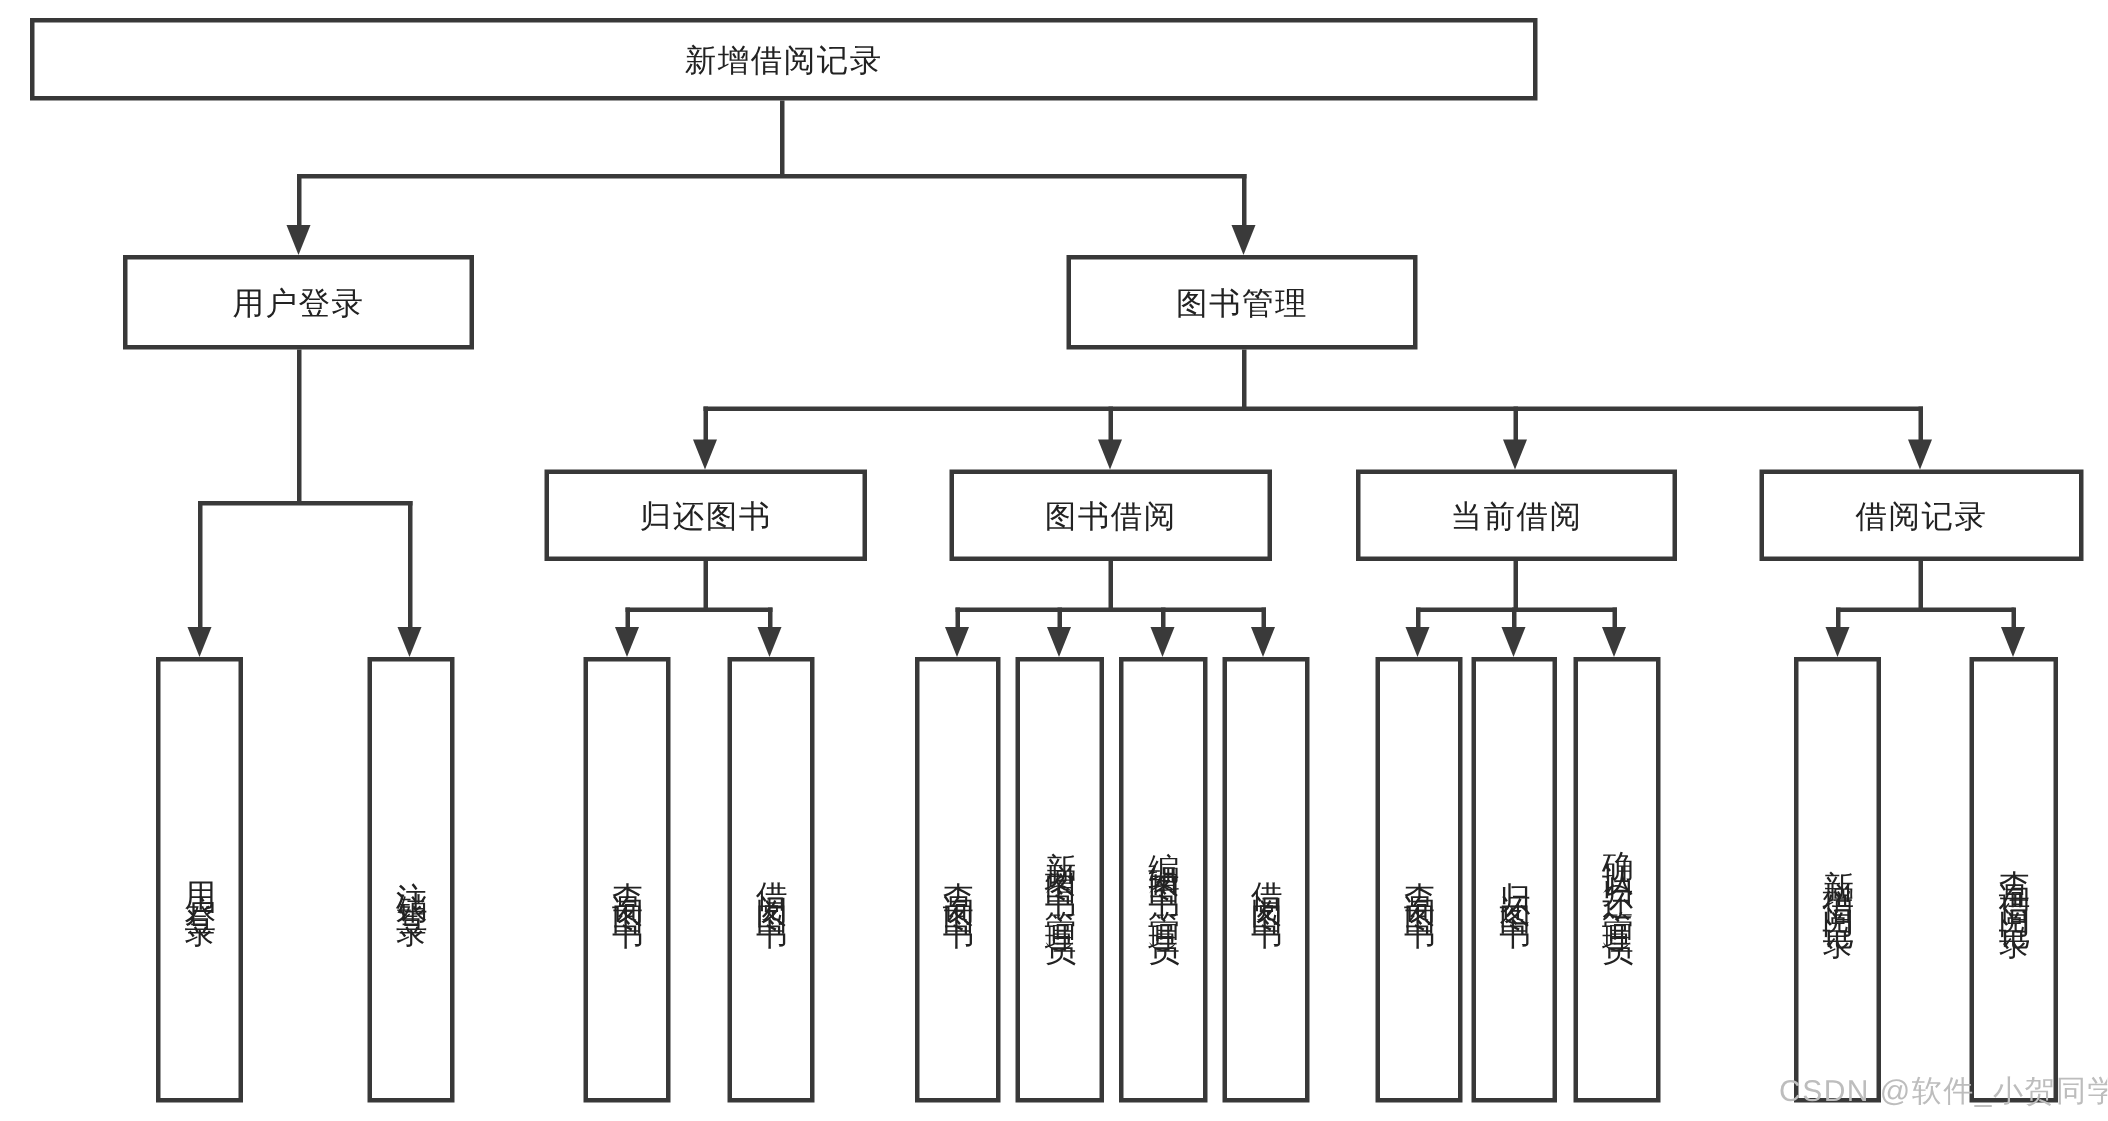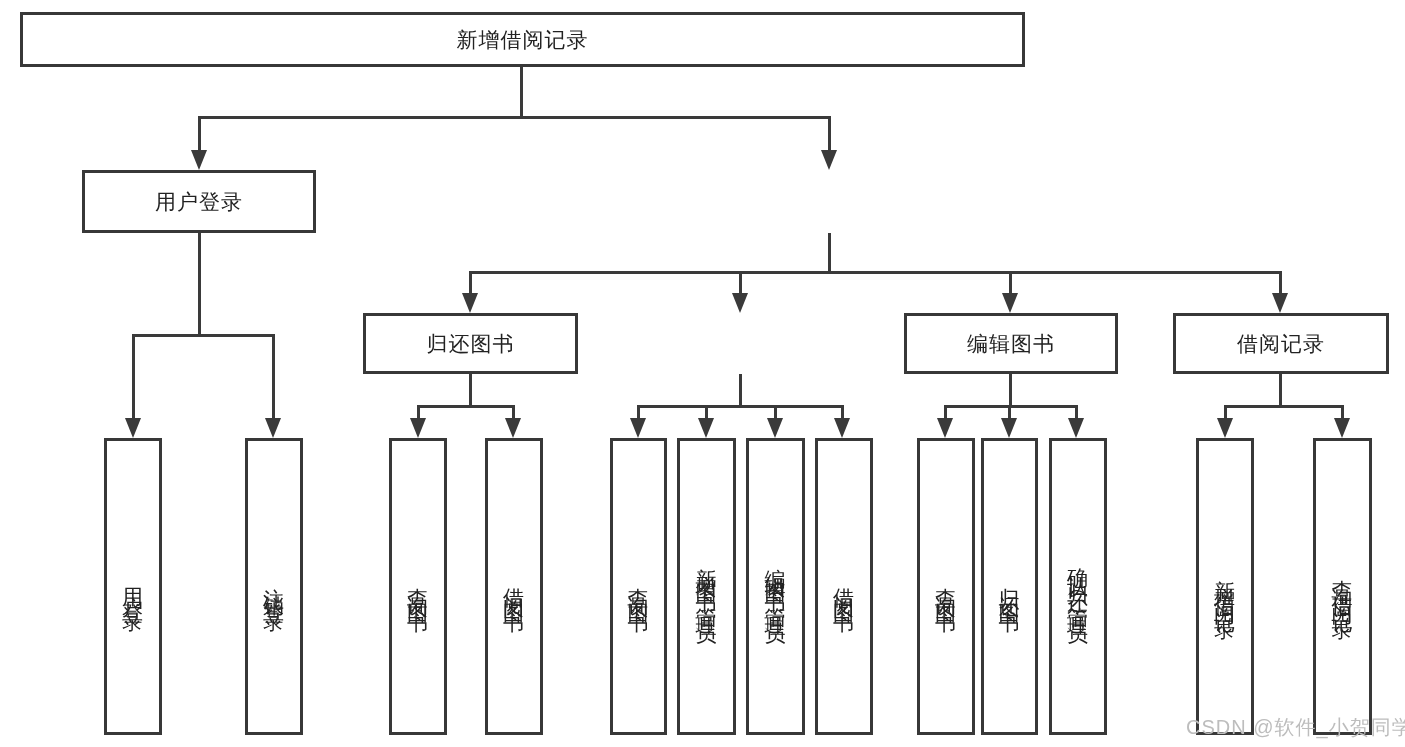--- a/index.html
+++ b/index.html
@@ -57,28 +57,34 @@
 <div class="canvas">
 
   <div class="node" style="left:20px;top:12px;width:1005px;height:55px;">
     <span class="hlabel">新增借阅记录</span>
   </div>
 
   <div class="node" style="left:82px;top:170px;width:234px;height:63px;">
     <span class="hlabel">用户登录</span>
   </div>
 
+  <div class="node" style="left:711px;top:170px;width:234px;height:63px;">
+    <span class="hlabel">图书管理</span>
+  </div>
 
   <div class="node" style="left:363px;top:313px;width:215px;height:61px;">
     <span class="hlabel">归还图书</span>
   </div>
 
+  <div class="node" style="left:633px;top:313px;width:215px;height:61px;">
+    <span class="hlabel">图书借阅</span>
+  </div>
 
   <div class="node" style="left:904px;top:313px;width:214px;height:61px;">
-    <span class="hlabel">编辑图书</span>
+    <span class="hlabel">当前借阅</span>
   </div>
 
   <div class="node" style="left:1173px;top:313px;width:216px;height:61px;">
     <span class="hlabel">借阅记录</span>
   </div>
 
   <div class="node vnode" style="left:104px;top:438px;width:58px;height:297px;">
     <span>用户登录</span>
   </div>
   <div class="node vnode" style="left:245px;top:438px;width:58px;height:297px;">

